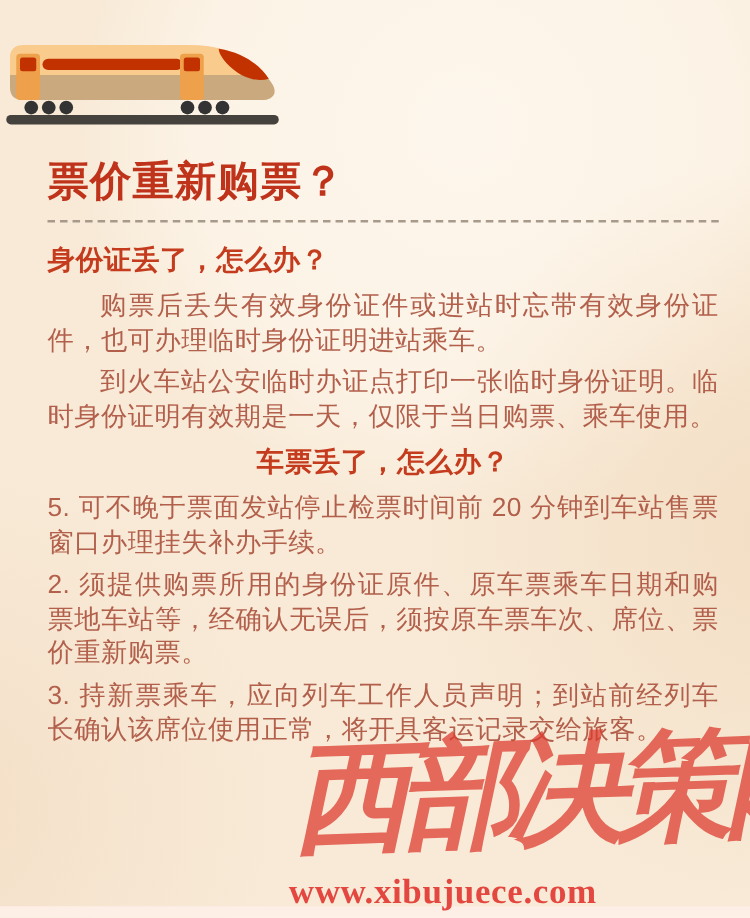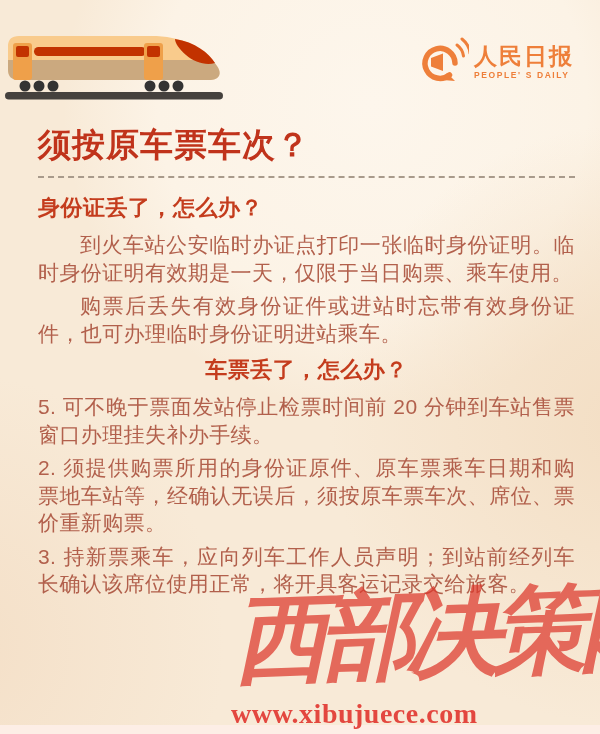--- a/index.html
+++ b/index.html
@@ -79,44 +79,31 @@
       <path d="M 172,9 C 192,12 206,23 212,33 C 203,36 191,32 183,25 C 176,19 172,13 172,9 Z" fill="#c23200"></path>
 
       <rect x="10" y="13" width="19" height="37" rx="3" fill="#efa04a"></rect>
       <rect x="141" y="13" width="19" height="37" rx="3" fill="#efa04a"></rect>
       <rect x="13" y="16" width="13" height="11" rx="2" fill="#c23200"></rect>
       <rect x="144" y="16" width="13" height="11" rx="2" fill="#c23200"></rect>
 
       <rect x="2" y="62" width="218" height="7.5" rx="3.75" fill="#45413d"></rect>
     </svg>
 
-    <div class="logo">
-      <svg width="52" height="52" viewBox="0 0 52 52">
-        <path d="M 38,27 a 15,15 0 1 0 -5.5,12" fill="none" stroke-width="5.5" stroke-linecap="round" stroke="#ee7f3a"></path>
-        <path d="M 14,22 L 26,17.5 L 26,35 L 14,30.5 Z" fill="#ee7f3a"></path>
-        <path d="M 30,37 L 38,45 L 26,44 Z" fill="#ee7f3a"></path>
-        <path d="M 40,9 C 44,12 46,16 46.5,20" fill="none" stroke-width="3" stroke-linecap="round" stroke="#ee7f3a"></path>
-        <path d="M 45,3 C 50,7 52.5,12 53,17" fill="none" stroke-width="3" stroke-linecap="round" stroke="#ee7f3a"></path>
-      </svg>
-      <div class="logo-text">
-        <span class="logo-cn" style="color:#ee7f3a;">人民日报</span>
-        <span class="logo-en" style="color:#ee7f3a;">PEOPLE' S DAILY</span>
-      </div>
-    </div>
   </div>
 
   <div class="content">
 
-    <h1 class="title">须按原车票车次？</h1>
+    <h1 class="title">票价重新购票？</h1>
 
     <h2 class="subhead">身份证丢了，怎么办？</h2>
 
+    <p class="para indent">购票后丢失有效身份证件或进站时忘带有效身份证件，也可办理临时身份证明进站乘车。</p>
+
     <p class="para indent">到火车站公安临时办证点打印一张临时身份证明。临时身份证明有效期是一天，仅限于当日购票、乘车使用。</p>
-
-    <p class="para indent">购票后丢失有效身份证件或进站时忘带有效身份证件，也可办理临时身份证明进站乘车。</p>
 
     <h2 class="subhead second">车票丢了，怎么办？</h2>
 
     <p class="para">5. 可不晚于票面发站停止检票时间前 20 分钟到车站售票窗口办理挂失补办手续。</p>
 
     <p class="para">2. 须提供购票所用的身份证原件、原车票乘车日期和购票地车站等，经确认无误后，须按原车票车次、席位、票价重新购票。</p>
 
     <p class="para">3. 持新票乘车，应向列车工作人员声明；到站前经列车长确认该席位使用正常，将开具客运记录交给旅客。</p>
 
   </div>

